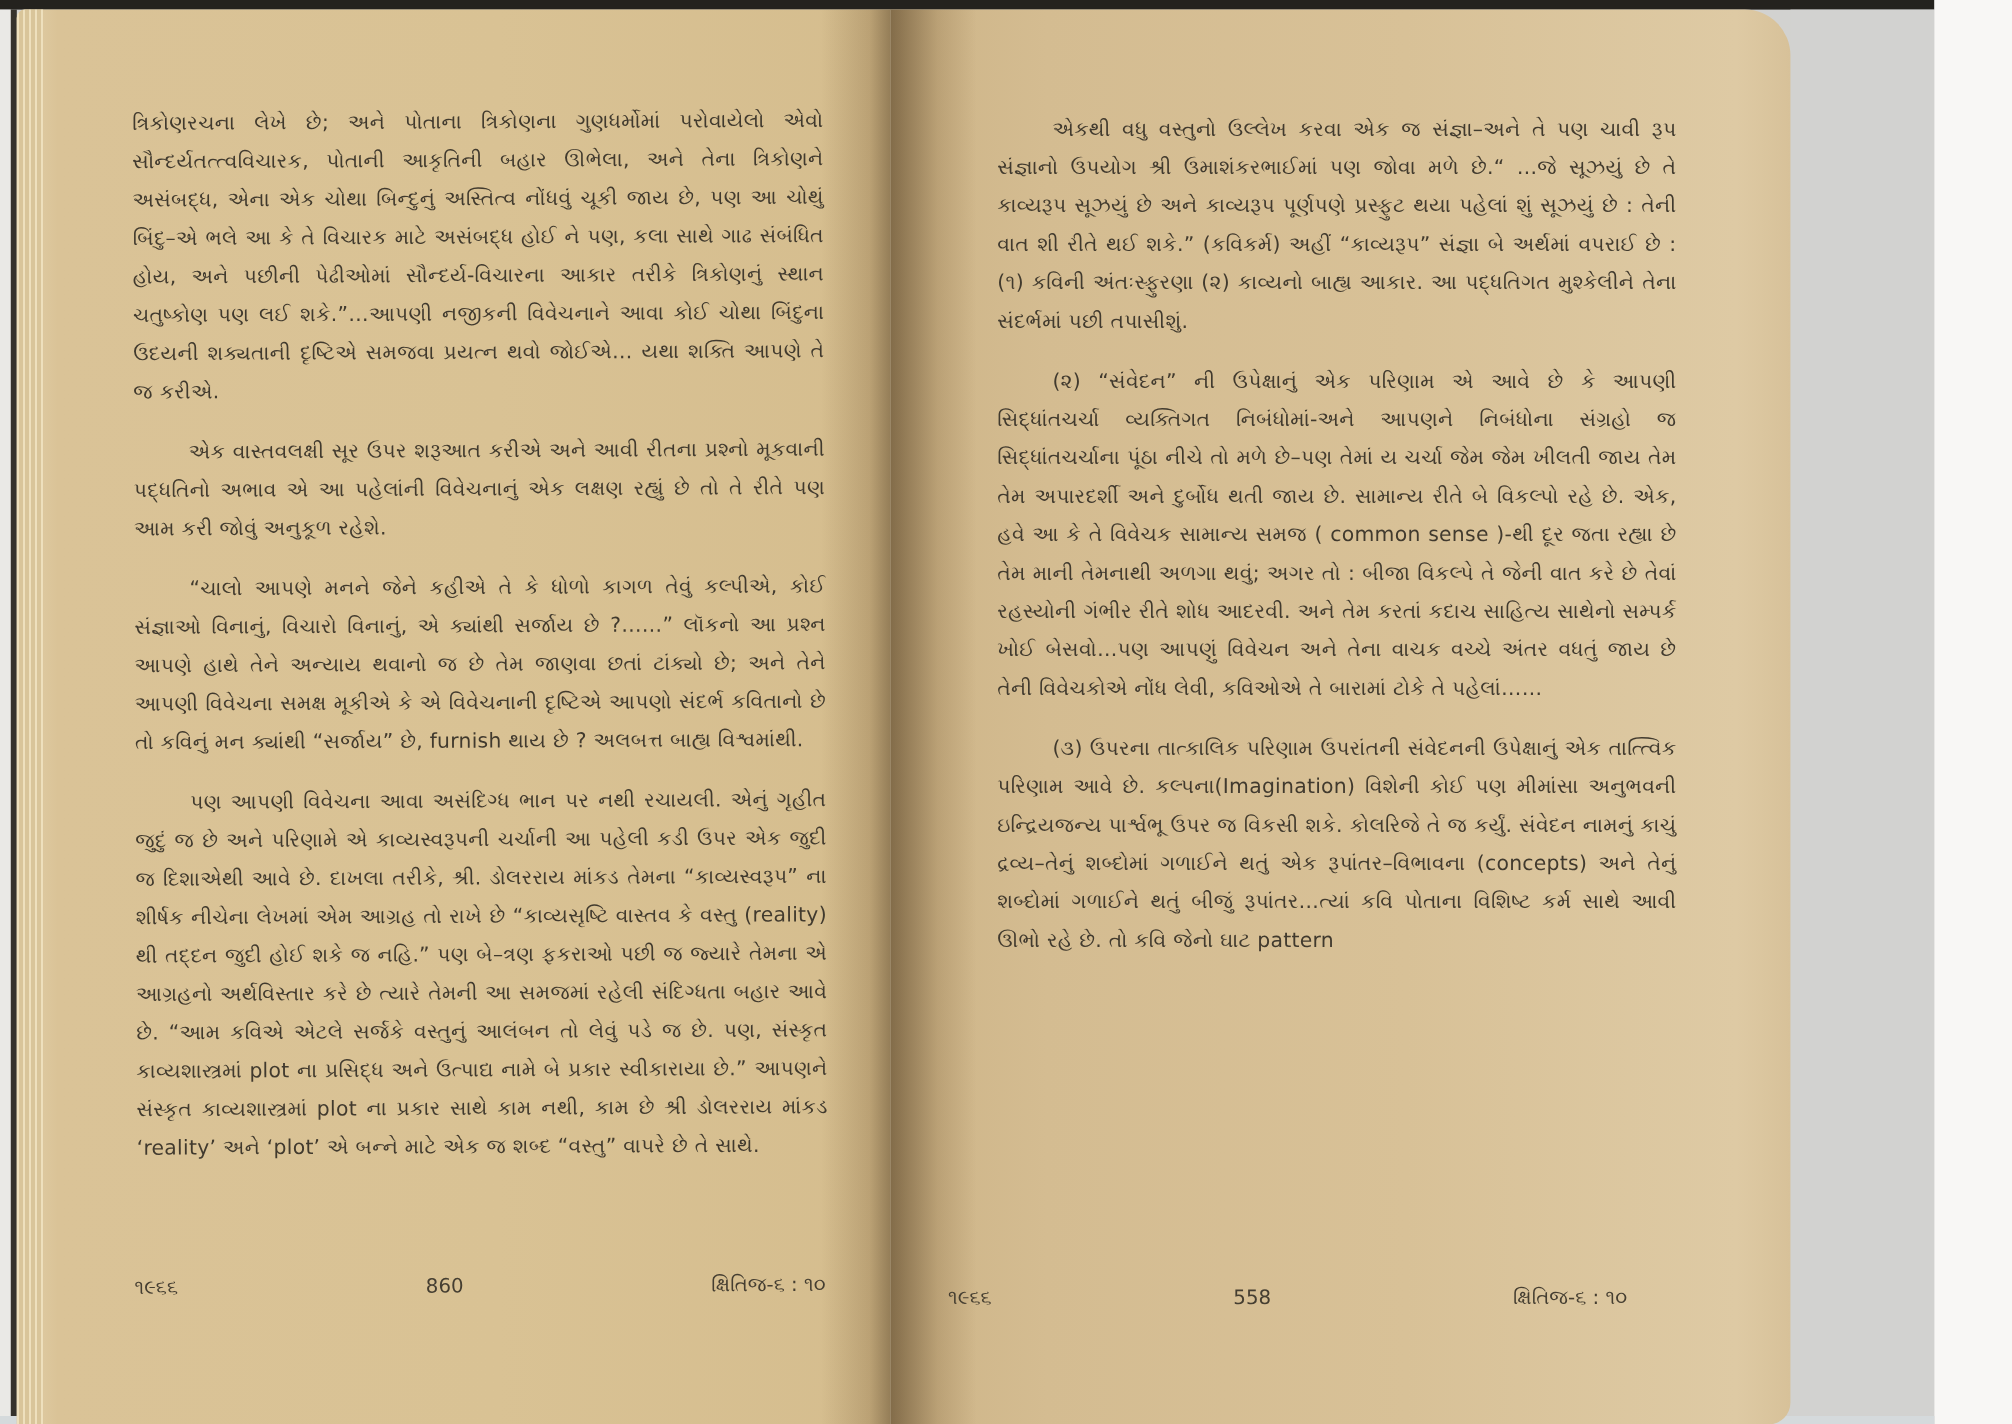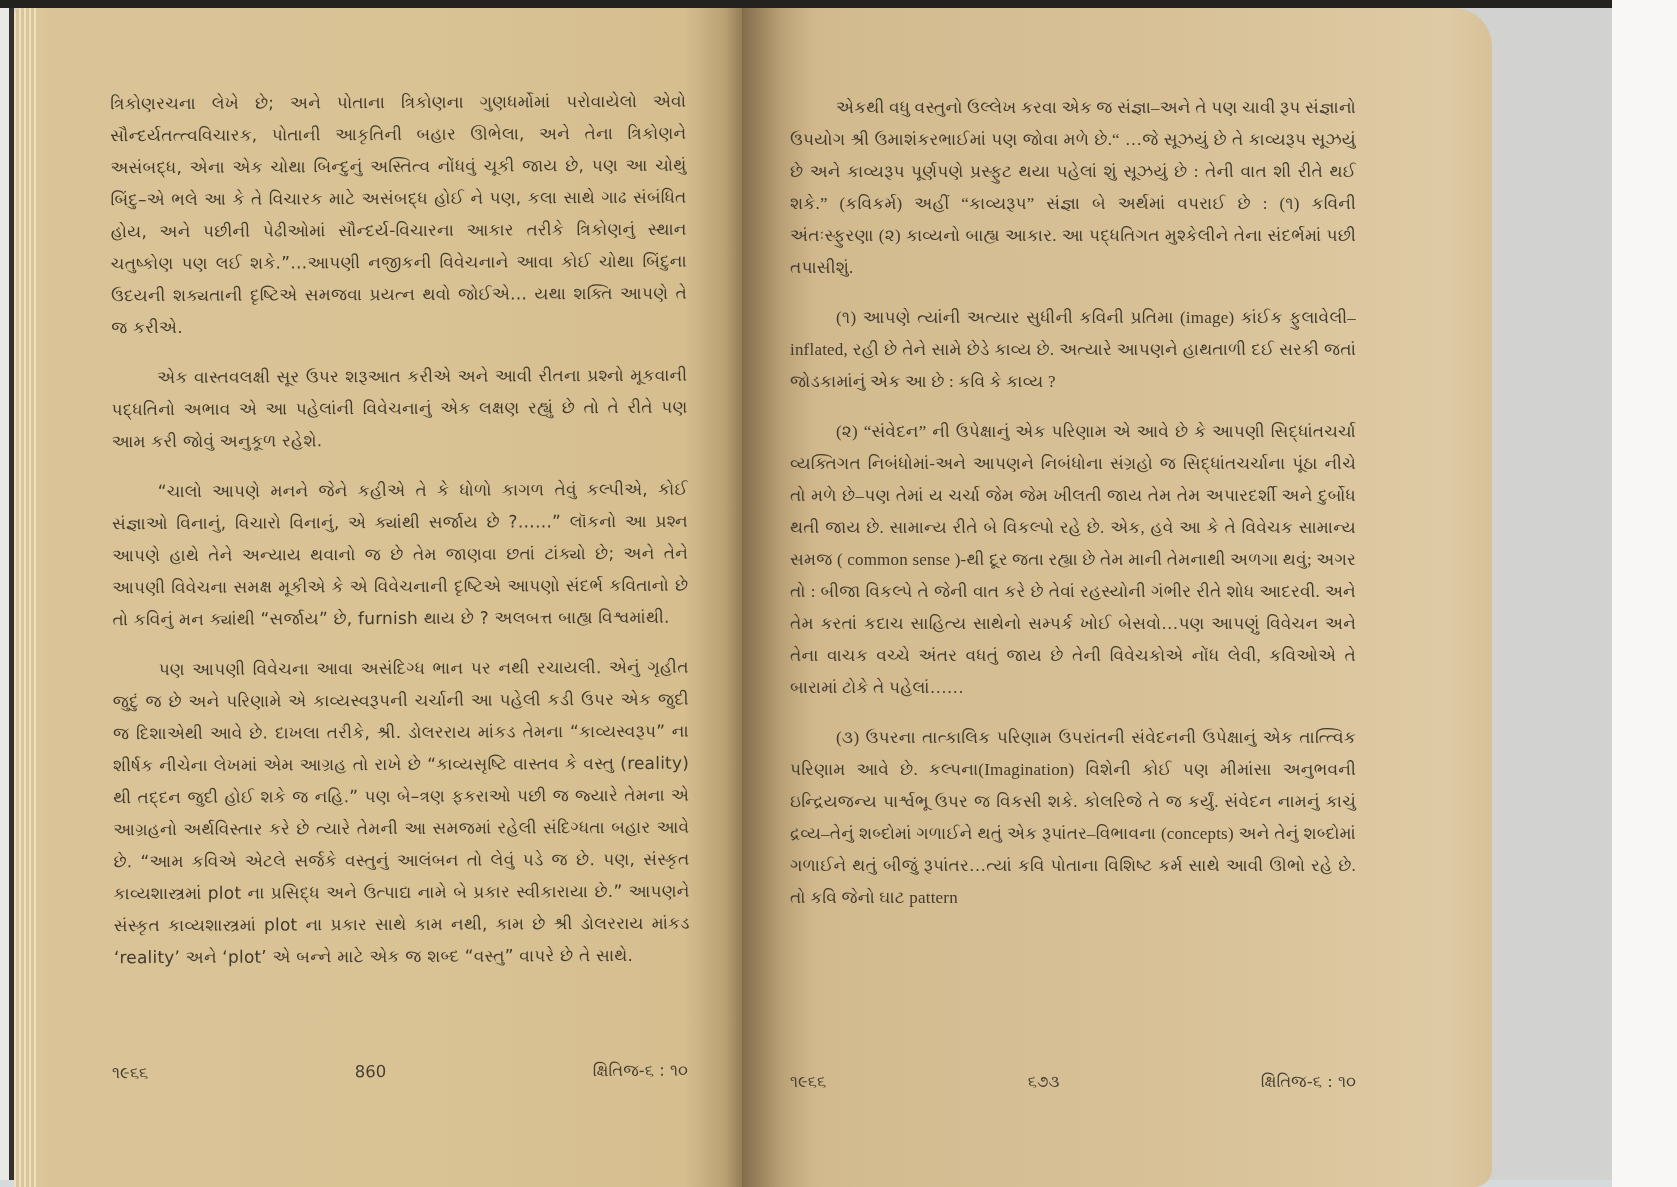--- a/index.html
+++ b/index.html
@@ -26,21 +26,21 @@
     background:linear-gradient(to right,rgba(92,62,25,0) 0%,rgba(92,62,25,0.22) 70%,rgba(58,37,12,0.42) 100%);}
   .page-right{left:742px;width:750px;border-radius:0 38px 18px 0;
     background:linear-gradient(to right,#cdb487 0px,#d4bc91 130px,#d8c197 430px,#decaa4 705px,#d7c199 100%);}
   .page-right .gutter-shadow-right{position:absolute;left:0;top:0;width:72px;height:100%;
     background:linear-gradient(to right,rgba(56,36,12,0.5) 0%,rgba(92,62,25,0.18) 55%,rgba(92,62,25,0) 100%);}
 
   
   .page-text{position:absolute;color:#413a2e;font-size:17px;line-height:32px;text-align:justify;
     letter-spacing:0.2px;}
   .text-left{left:112px;top:86px;width:576px;transform:rotate(-0.25deg);}
-  .text-right{left:790px;top:92px;width:566px;font-family:Liberation Serif, serif;}
+  .text-right{left:831px;top:92px;width:566px;}
   .para{margin:0 0 18px 0;}
   .para.indent{text-indent:46px;}
   .para:last-child{margin-bottom:0;}
 
   
   .footer{position:absolute;display:flex;justify-content:space-between;align-items:baseline;
     color:#453e31;font-size:16.5px;}
   .footer-left{left:112px;top:1062px;width:576px;transform:rotate(-0.25deg);}
   .footer-right{left:790px;top:1072px;width:566px;}
   .footer span{white-space:nowrap;text-align:center;}
@@ -74,24 +74,23 @@
   </div>
 
   <div class="footer footer-left">
     <span>૧૯૬૬</span>
     <span>860</span>
     <span>ક્ષિતિજ-૬ : ૧૦</span>
   </div>
 
   <div class="page-text text-right">
     <p class="para indent">એકથી વધુ વસ્તુનો ઉલ્લેખ કરવા એક જ સંજ્ઞા–અને તે પણ ચાવી રૂપ સંજ્ઞાનો ઉપયોગ શ્રી ઉમાશંકરભાઈમાં પણ જોવા મળે છે.“ …જે સૂઝયું છે તે કાવ્યરૂપ સૂઝયું છે અને કાવ્યરૂપ પૂર્ણપણે પ્રસ્ફુટ થયા પહેલાં શું સૂઝયું છે : તેની વાત શી રીતે થઈ શકે.” (કવિકર્મ) અહીં “કાવ્યરૂપ” સંજ્ઞા બે અર્થમાં વપરાઈ છે : (૧) કવિની અંતઃસ્ફુરણા (૨) કાવ્યનો બાહ્ય આકાર. આ પદ્ધતિગત મુશ્કેલીને તેના સંદર્ભમાં પછી તપાસીશું.</p>
-    <p class="para indent">(૧) આપણે ત્યાંની અત્યાર સુધીની કવિની પ્રતિમા (image) કાંઈક ફુલાવેલી–inflated, રહી છે તેને સામે છેડે કાવ્ય છે. અત્યારે આપણને હાથતાળી દઈ સરકી જતાં જોડકામાંનું એક આ છે : કવિ કે કાવ્ય ?</p>
     <p class="para indent">(૨) “સંવેદન” ની ઉપેક્ષાનું એક પરિણામ એ આવે છે કે આપણી સિદ્ધાંતચર્ચા વ્યક્તિગત નિબંધોમાં-અને આપણને નિબંધોના સંગ્રહો જ સિદ્ધાંતચર્ચાના પૂંઠા નીચે તો મળે છે–પણ તેમાં ય ચર્ચા જેમ જેમ ખીલતી જાય તેમ તેમ અપારદર્શી અને દુર્બોધ થતી જાય છે. સામાન્ય રીતે બે વિકલ્પો રહે છે. એક, હવે આ કે તે વિવેચક સામાન્ય સમજ ( common sense )-થી દૂર જતા રહ્યા છે તેમ માની તેમનાથી અળગા થવું; અગર તો : બીજા વિકલ્પે તે જેની વાત કરે છે તેવાં રહસ્યોની ગંભીર રીતે શોધ આદરવી. અને તેમ કરતાં કદાચ સાહિત્ય સાથેનો સમ્પર્ક ખોઈ બેસવો…પણ આપણું વિવેચન અને તેના વાચક વચ્ચે અંતર વધતું જાય છે તેની વિવેચકોએ નોંધ લેવી, કવિઓએ તે બારામાં ટોકે તે પહેલાં……</p>
     <p class="para indent">(૩) ઉપરના તાત્કાલિક પરિણામ ઉપરાંતની સંવેદનની ઉપેક્ષાનું એક તાત્ત્વિક પરિણામ આવે છે. કલ્પના(Imagination) વિશેની કોઈ પણ મીમાંસા અનુભવની ઇન્દ્રિયજન્ય પાર્શ્વભૂ ઉપર જ વિકસી શકે. કોલરિજે તે જ કર્યું. સંવેદન નામનું કાચું દ્રવ્ય–તેનું શબ્દોમાં ગળાઈને થતું એક રૂપાંતર–વિભાવના (concepts) અને તેનું શબ્દોમાં ગળાઈને થતું બીજું રૂપાંતર…ત્યાં કવિ પોતાના વિશિષ્ટ કર્મ સાથે આવી ઊભો રહે છે. તો કવિ જેનો ઘાટ pattern</p>
   </div>
 
   <div class="footer footer-right">
     <span>૧૯૬૬</span>
-    <span>૬૭૩</span>
+    <span>558</span>
     <span>ક્ષિતિજ-૬ : ૧૦</span>
   </div>
 
 </div>
 
 </body></html>

